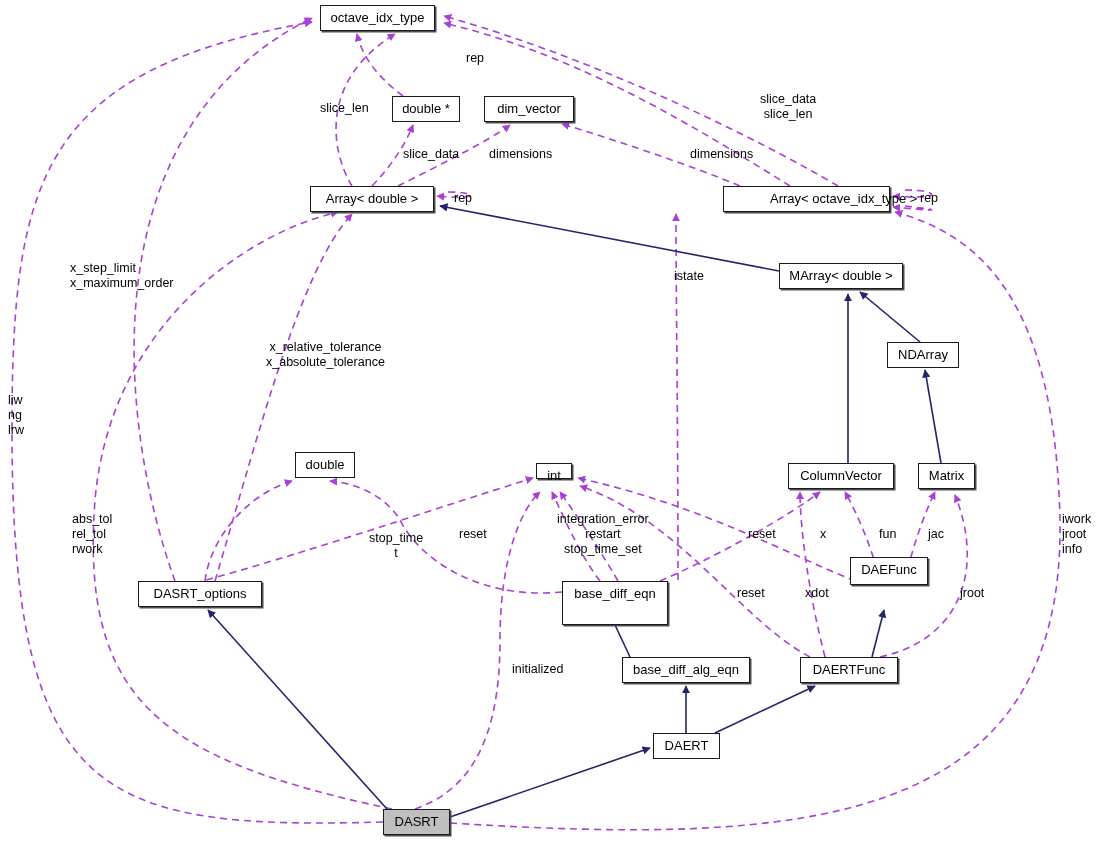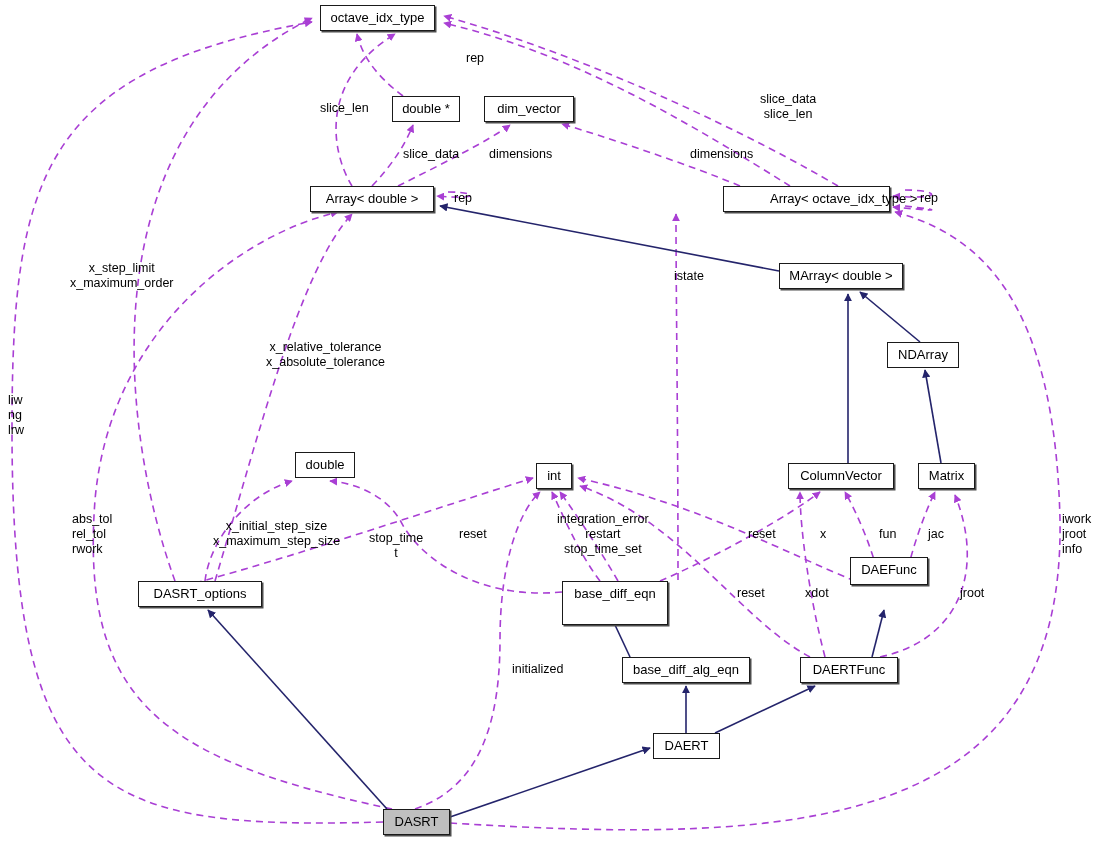--- a/index.html
+++ b/index.html
@@ -119,53 +119,51 @@
   </svg>
 
   <div class="node shadow" style="left:320px;top:5px;width:115px;height:26px;">octave_idx_type</div>
   <div class="node plain" style="left:392px;top:96px;width:68px;height:26px;">double *</div>
   <div class="node shadow" style="left:484px;top:96px;width:90px;height:26px;">dim_vector</div>
   <div class="node shadow" style="left:310px;top:186px;width:124px;height:26px;">Array&lt; double &gt;</div>
   <div class="node shadow" style="left:723px;top:186px;width:167px;height:26px;padding-left:46px;">Array&lt; octave_idx_type &gt;</div>
   <div class="node shadow" style="left:779px;top:263px;width:124px;height:26px;">MArray&lt; double &gt;</div>
   <div class="node plain" style="left:887px;top:342px;width:72px;height:26px;">NDArray</div>
   <div class="node plain" style="left:295px;top:452px;width:60px;height:26px;">double</div>
-  <div class="node shadow" style="left:536px;top:463px;width:36px;height:26px;text-align:center;">int</div>
+  <div class="node shadow" style="left:536px;top:463px;width:36px;height:16px;text-align:center;">int</div>
   <div class="node shadow" style="left:788px;top:463px;width:106px;height:26px;">ColumnVector</div>
   <div class="node shadow" style="left:918px;top:463px;width:57px;height:26px;">Matrix</div>
   <div class="node shadow" style="left:138px;top:581px;width:124px;height:26px;">DASRT_options</div>
   <div class="node shadow" style="left:562px;top:581px;width:106px;height:44px;">base_diff_eqn</div>
   <div class="node shadow" style="left:850px;top:557px;width:78px;height:28px;">DAEFunc</div>
   <div class="node shadow" style="left:622px;top:657px;width:128px;height:26px;">base_diff_alg_eqn</div>
   <div class="node shadow" style="left:800px;top:657px;width:98px;height:26px;">DAERTFunc</div>
   <div class="node plain" style="left:653px;top:733px;width:67px;height:26px;">DAERT</div>
   <div class="node shadow current" style="left:383px;top:809px;width:67px;height:26px;">DASRT</div>
 
   <div class="elabel" style="left:466px;top:51px;">rep</div>
   <div class="elabel" style="left:320px;top:101px;">slice_len</div>
   <div class="elabel" style="left:403px;top:147px;">slice_data</div>
   <div class="elabel" style="left:489px;top:147px;">dimensions</div>
   <div class="elabel" style="left:760px;top:92px;text-align:center;">slice_data
 slice_len</div>
   <div class="elabel" style="left:690px;top:147px;">dimensions</div>
   <div class="elabel" style="left:920px;top:191px;">rep</div>
   <div class="elabel" style="left:454px;top:191px;">rep</div>
-  <div class="elabel" style="left:70px;top:261px;text-align:center;">x_step_limit
+  <div class="elabel" style="left:70px;top:261px;text-align:left;">x_step_limit
 x_maximum_order</div>
   <div class="elabel" style="left:266px;top:340px;text-align:center;">x_relative_tolerance
 x_absolute_tolerance</div>
   <div class="elabel" style="left:674px;top:269px;">istate</div>
   <div class="elabel" style="left:8px;top:393px;">liw
 ng
 lrw</div>
   <div class="elabel" style="left:72px;top:512px;">abs_tol
 rel_tol
 rwork</div>
-  <div class="elabel" style="left:213px;top:519px;text-align:center;">x_initial_step_size
-x_maximum_step_size</div>
   <div class="elabel" style="left:369px;top:519px;text-align:center;margin-top:12px;">stop_time
 t</div>
   <div class="elabel" style="left:459px;top:527px;">reset</div>
   <div class="elabel" style="left:557px;top:512px;text-align:center;">integration_error
 restart
 stop_time_set</div>
   <div class="elabel" style="left:748px;top:527px;">reset</div>
   <div class="elabel" style="left:820px;top:527px;">x</div>
   <div class="elabel" style="left:879px;top:527px;">fun</div>
   <div class="elabel" style="left:928px;top:527px;">jac</div>

